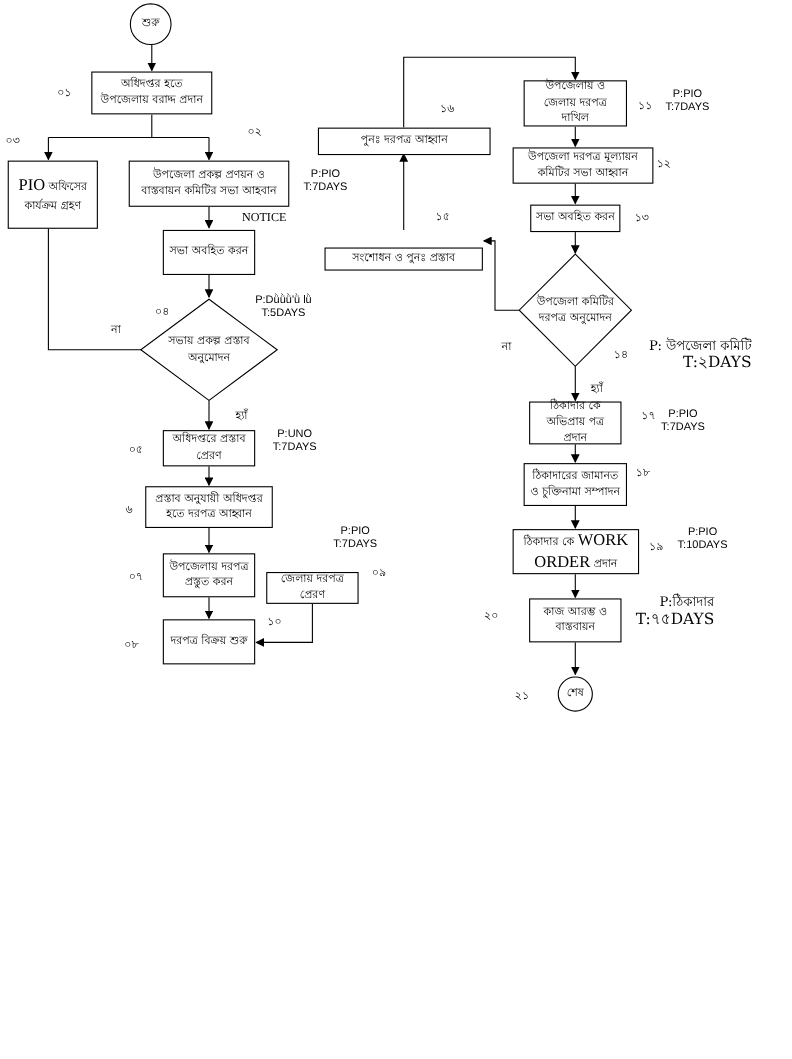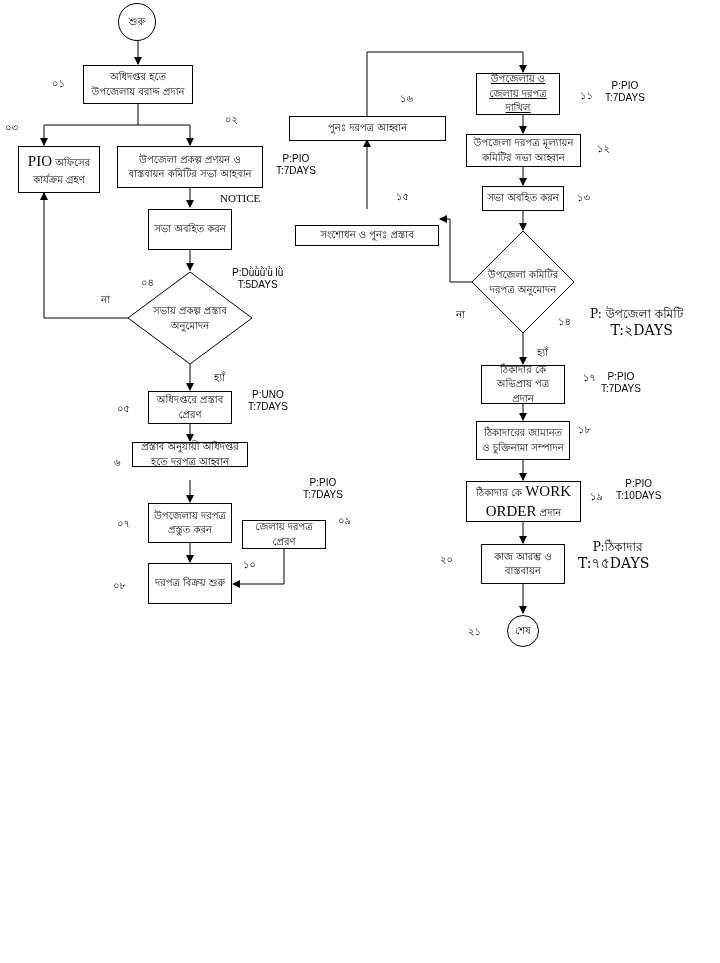--- a/index.html
+++ b/index.html
@@ -8,21 +8,21 @@
   svg.edges { position: absolute; left: 0; top: 0; }
   .node { position: absolute; box-sizing: border-box; border: 1px solid #000;
           background: #fff; display: flex; align-items: center; justify-content: center;
           text-align: center; font-size: 10px; line-height: 1.45; padding: 1px 4px; }
   .circle { border-radius: 50%; }
   .diamond-label { position: absolute; text-align: center; font-size: 10px; line-height: 1.5;
                    display: flex; align-items: center; justify-content: center; }
   .num { position: absolute; font-size: 10px; }
   .meta { position: absolute; font-family: "Liberation Sans", sans-serif; font-size: 10px;
           line-height: 1.2; text-align: center; white-space: nowrap; }
-  .meta.serif { font-family: "DejaVu Serif", serif; font-size: 12px; text-align: center; }
+  .meta.serif { font-family: "DejaVu Serif", serif; font-size: 12px; text-align: right; }
   .edge-label { position: absolute; font-size: 10px; }
   .notice { position: absolute; font-family: "Liberation Serif", serif; font-size: 11px; }
   .big { font-size: 15px; font-family: "Liberation Serif", serif; }
 </style>
 </head>
 <body>
 
 <svg class="edges" width="720" height="963">
   <defs>
     <marker id="arr" markerWidth="8" markerHeight="8" refX="7" refY="4" orient="auto">
@@ -70,21 +70,21 @@
 <div class="node circle" style="left:118px;top:3px;width:38px;height:38px;">
   <span>শুরু</span>
 </div>
 
 <span class="num" style="left:52px;top:76px;">০১</span>
 <div class="node" style="left:83px;top:65px;width:110px;height:39px;">
   <span>অধিদপ্তর হতে উপজেলায় বরাদ্দ প্রদান</span>
 </div>
 
 <span class="num" style="left:5px;top:120px;">০৩</span>
-<div class="node" style="left:18px;top:146px;width:82px;height:47px;flex-direction:column;">
+<div class="node" style="left:7px;top:146px;width:82px;height:62px;flex-direction:column;">
   <span>
     <span class="big">PIO</span>
     <span>অফিসের কার্যক্রম গ্রহণ</span>
   </span>
 </div>
 
 <span class="num" style="left:225px;top:112px;">০২</span>
 <div class="node" style="left:117px;top:146px;width:146px;height:42px;">
   <span>উপজেলা প্রকল্প প্রণয়ন ও বাস্তবায়ন কমিটির সভা আহবান</span>
 </div>
@@ -110,21 +110,21 @@
 <span class="num" style="left:117px;top:401px;">০৫</span>
 <div class="node" style="left:148px;top:391px;width:84px;height:33px;">
   <span>অধিদপ্তরে প্রস্তাব প্রেরণ</span>
 </div>
 <div class="meta" style="left:248px;top:389px;">
   <div>P:UNO</div>
   <div>T:7DAYS</div>
 </div>
 
 <span class="num" style="left:114px;top:455px;">৬</span>
-<div class="node" style="left:132px;top:442px;width:116px;height:25px;">
+<div class="node" style="left:132px;top:442px;width:116px;height:38px;">
   <span>প্রস্তাব অনুযায়ী অধিদপ্তর হতে দরপত্র আহ্বান</span>
 </div>
 
 <span class="num" style="left:117px;top:516px;">০৭</span>
 <div class="node" style="left:148px;top:503px;width:84px;height:40px;">
   <span>উপজেলায় দরপত্র প্রস্তুত করন</span>
 </div>
 
 <span class="num" style="left:113px;top:578px;">০৮</span>
 <div class="node" style="left:148px;top:563px;width:84px;height:41px;">
@@ -144,30 +144,30 @@
 <span class="num" style="left:400px;top:91px;">১৬</span>
 <div class="node" style="left:289px;top:116px;width:157px;height:25px;">
   <span>পুনঃ দরপত্র আহ্বান</span>
 </div>
 
 <span class="num" style="left:396px;top:189px;">১৫</span>
 <div class="node" style="left:295px;top:209px;width:144px;height:21px;margin-top:16px;">
   <span>সংশোধন ও পুনঃ প্রস্তাব</span>
 </div>
 
-<div class="node" style="left:476px;top:73px;width:84px;height:42px;text-decoration:underline;">
+<div class="node" style="left:476px;top:73px;width:94px;height:42px;">
   <span>উপজেলায় ও জেলায় দরপত্র দাখিল</span>
 </div>
 <span class="num" style="left:580px;top:88px;text-align:center;">১১</span>
 <div class="meta" style="left:605px;top:80px;">
   <div>P:PIO</div>
   <div>T:7DAYS</div>
 </div>
 
-<div class="node" style="left:466px;top:134px;width:115px;height:33px;">
+<div class="node" style="left:466px;top:134px;width:128px;height:33px;">
   <span>উপজেলা দরপত্র মূল্যায়ন কমিটির সভা আহ্বান</span>
 </div>
 <span class="num" style="left:597px;top:141px;">১২</span>
 
 <div class="node" style="left:482px;top:186px;width:82px;height:25px;">
   <span>সভা অবহিত করন</span>
 </div>
 <span class="num" style="left:577px;top:190px;">১৩</span>
 
 <div class="diamond-label" style="left:478px;top:265px;width:90px;height:34px;">উপজেলা কমিটির দরপত্র অনুমোদন</div>

